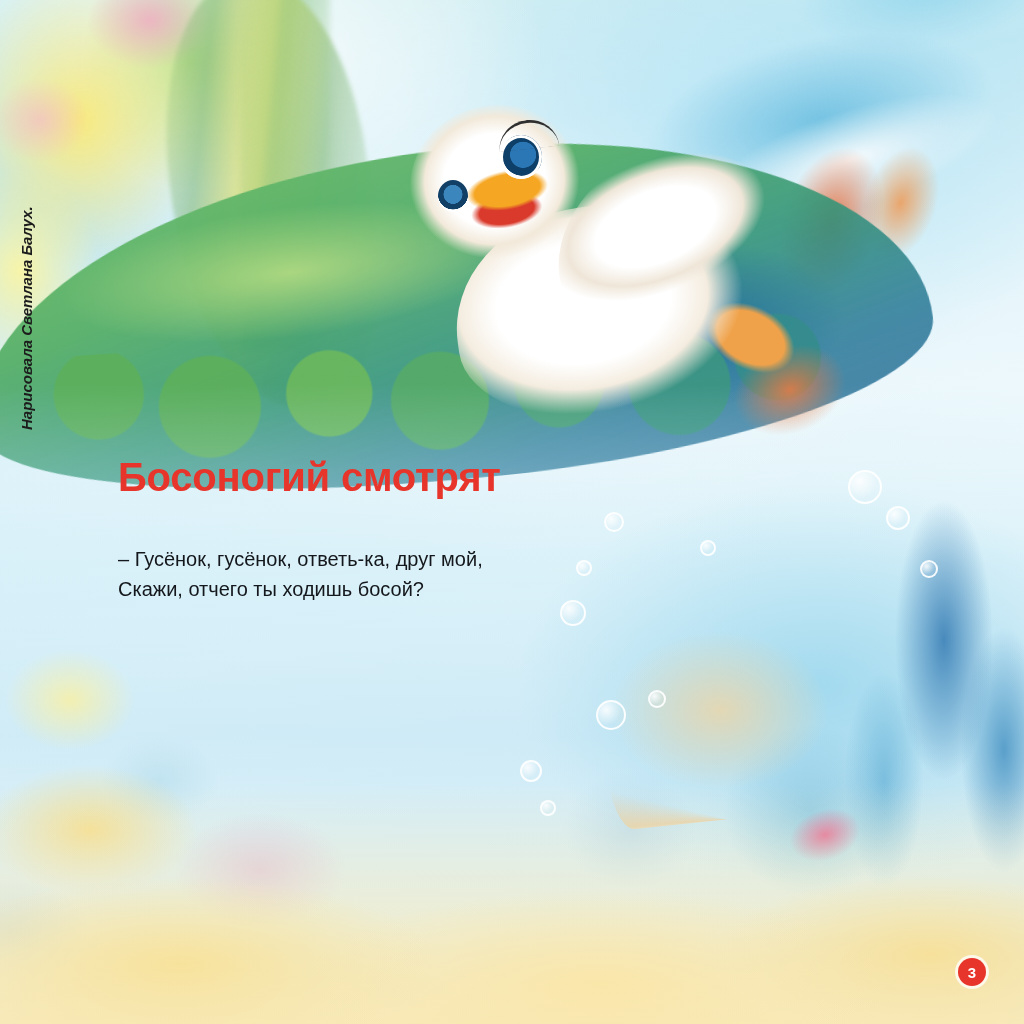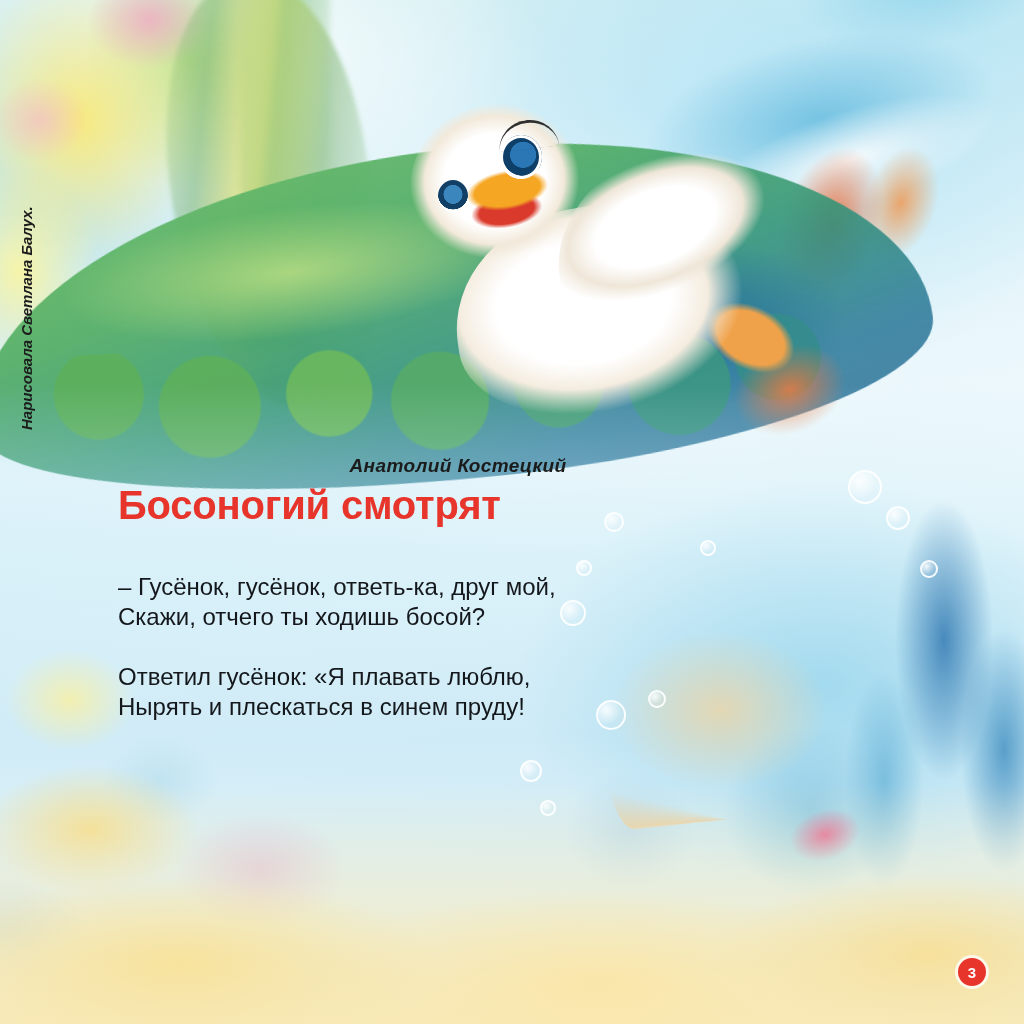--- a/index.html
+++ b/index.html
@@ -260,21 +260,21 @@
   }
   #title {
     font-size: 40px;
     font-weight: bold;
     color: #e8352b;
     margin: 0 0 44px 0;
     letter-spacing: -0.2px;
     white-space: nowrap;
   }
   .stanza {
-    font-size: 24px;
+    font-size: 20px;
     line-height: 30px;
     color: #14181c;
     margin: 0 0 30px 0;
     white-space: pre-line;
   }
   .stanza:last-child { margin-bottom: 0; }
 
   #credit {
     position: absolute;
     left: 18px;
@@ -351,22 +351,19 @@
   <div class="bubble" style="left:596px; top:700px; width:26px; height:26px;"></div>
   <div class="bubble" style="left:648px; top:690px; width:14px; height:14px;"></div>
   <div class="bubble" style="left:520px; top:760px; width:18px; height:18px;"></div>
   <div class="bubble" style="left:540px; top:800px; width:12px; height:12px;"></div>
   <div class="bubble" style="left:920px; top:560px; width:14px; height:14px;"></div>
   <div class="bubble" style="left:700px; top:540px; width:12px; height:12px;"></div>
 
   <div id="credit">Нарисовала Светлана Балух.</div>
 
   <div id="text-block">
-    <div id="author">Анатолий Костецкий</div>
     <h1 id="title">Босоногий смотрят</h1>
     <p class="stanza">– Гусёнок, гусёнок, ответь-ка, друг мой,
 Скажи, отчего ты ходишь босой?</p>
-    <p class="stanza">Ответил гусёнок: «Я плавать люблю,
-Нырять и плескаться в синем пруду!</p>
   </div>
 
   <div id="page-number">3</div>
 </div>
 
 </body></html>

